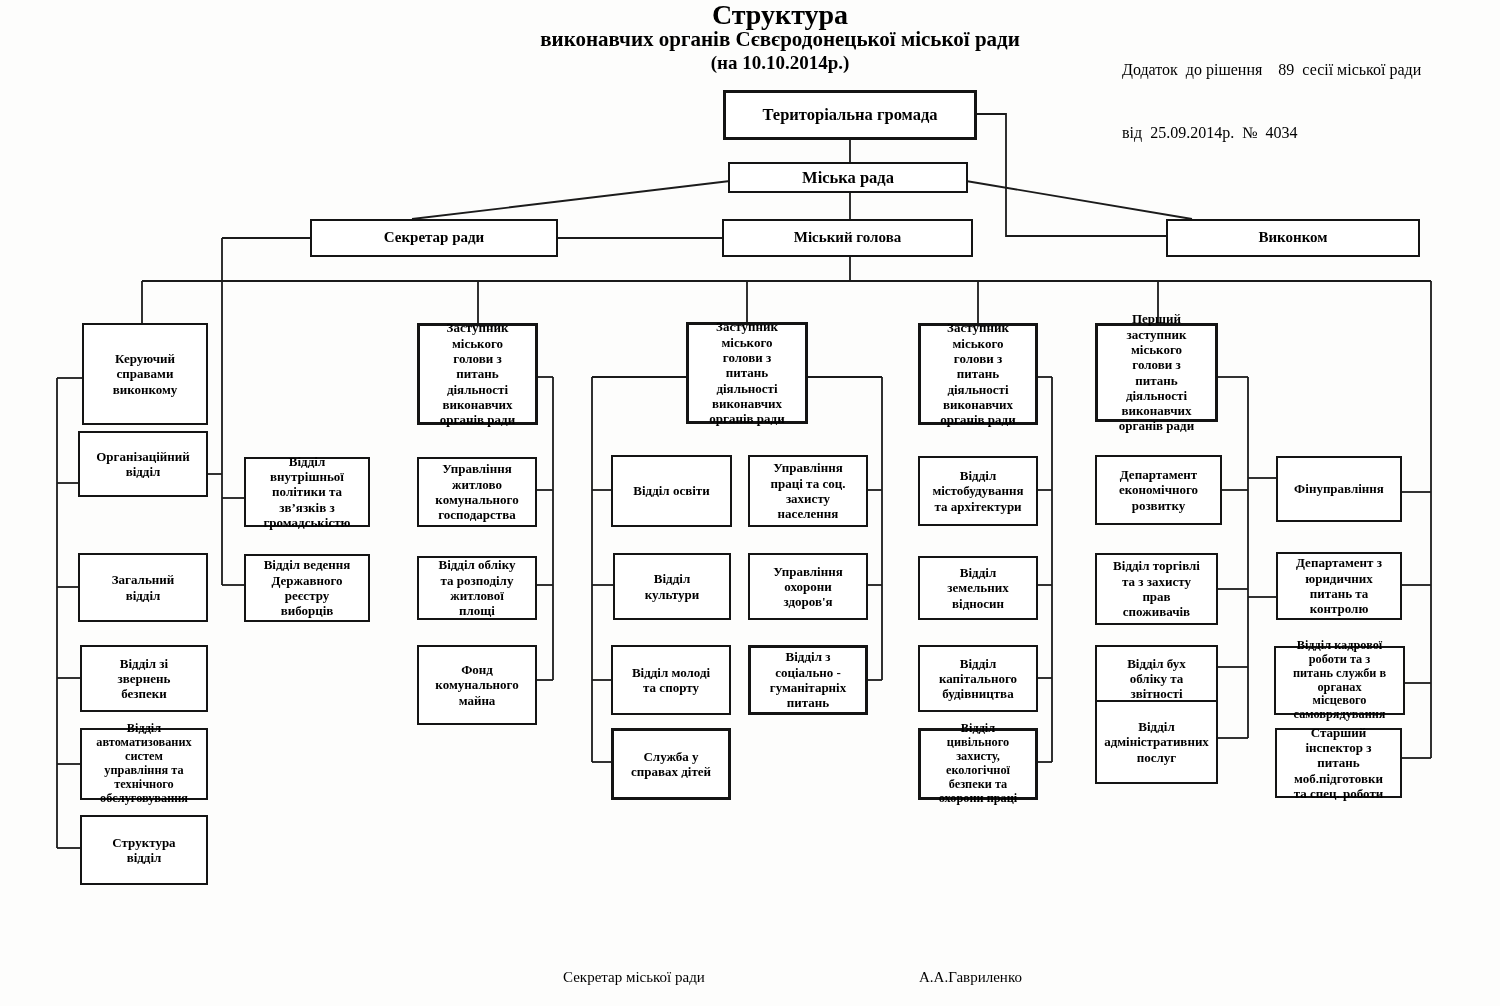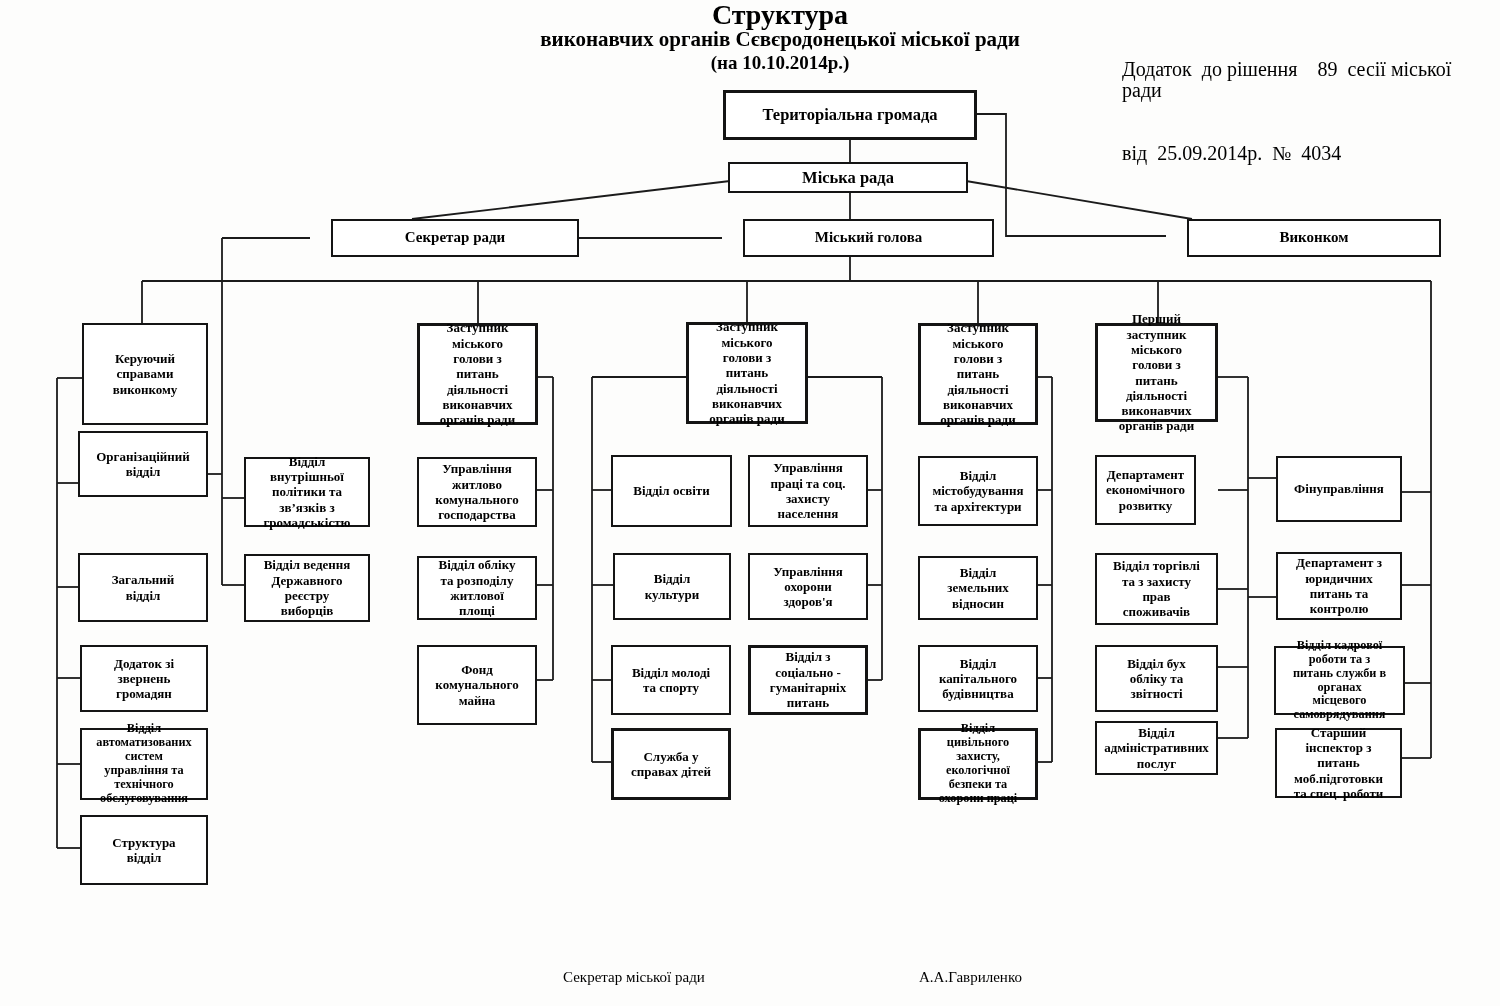--- a/index.html
+++ b/index.html
@@ -2,28 +2,28 @@
 <html><head>
 <meta charset="utf-8">
 <style>
   html,body{margin:0;padding:0;background:#f6f6f4;}
   #canvas{position:relative;width:1500px;height:1006px;background:#fdfdfc;
           font-family:"Liberation Serif","DejaVu Serif",serif;color:#000;overflow:hidden;}
   .title{position:absolute;left:360px;top:3px;width:840px;text-align:center;font-weight:bold;}
   .title .t1{font-size:28px;line-height:24px;}
   .title .t2{font-size:21px;line-height:24px;}
   .title .t3{font-size:19px;line-height:23px;}
-  .note{position:absolute;left:1122px;top:17px;width:372px;font-size:20px;line-height:21px;
+  .note{position:absolute;left:1122px;top:17px;width:372px;font-size:16px;line-height:21px;
         white-space:pre-wrap;}
   #lines{position:absolute;left:0;top:0;}
   .box{position:absolute;border:2px solid #141414;background:#fff;box-sizing:border-box;
        display:flex;align-items:center;justify-content:center;text-align:center;
        font-weight:bold;font-size:13px;line-height:1.18;padding:2px 14px;}
   .box.lg{font-size:16.5px;}
-  .box.md{font-size:15px;margin-left:21px;}
+  .box.md{font-size:15px;}
   .box.sm{font-size:12.3px;line-height:1.13;}
   .box.thick{border-width:3px;}
   .footer{position:absolute;top:969px;font-size:15px;margin-left:35px;}
 </style>
 </head>
 <body>
 
 <div id="canvas">
 
   <div class="title">
@@ -104,21 +104,21 @@
 
   <div class="box lg thick" style="left:723px;top:90px;width:254px;height:50px">Територіальна громада</div>
   <div class="box lg" style="left:728px;top:162px;width:240px;height:31px">Міська рада</div>
   <div class="box md" style="left:310px;top:219px;width:248px;height:38px">Секретар ради</div>
   <div class="box md" style="left:722px;top:219px;width:251px;height:38px">Міський голова</div>
   <div class="box md" style="left:1166px;top:219px;width:254px;height:38px">Виконком</div>
 
   <div class="box" style="left:82px;top:323px;width:126px;height:102px">Керуючий справами виконкому</div>
   <div class="box" style="left:78px;top:431px;width:130px;height:66px">Організаційний відділ</div>
   <div class="box" style="left:78px;top:553px;width:130px;height:69px">Загальний відділ</div>
-  <div class="box" style="left:80px;top:645px;width:128px;height:67px">Додаток зі звернень громадян</div>
+  <div class="box" style="left:80px;top:645px;width:128px;height:67px">Відділ зі звернень безпеки</div>
   <div class="box sm" style="left:80px;top:728px;width:128px;height:72px">Відділ автоматизованих систем управління та технічного обслуговування</div>
   <div class="box" style="left:80px;top:815px;width:128px;height:70px">Структура відділ</div>
 
   <div class="box" style="left:244px;top:457px;width:126px;height:70px">Відділ внутрішньої політики та зв’язків з громадськістю</div>
   <div class="box" style="left:244px;top:554px;width:126px;height:68px">Відділ ведення Державного реєстру виборців</div>
 
   <div class="box thick" style="left:417px;top:323px;width:121px;height:102px">Заступник міського голови з питань діяльності виконавчих органів ради</div>
   <div class="box" style="left:417px;top:457px;width:120px;height:70px">Управління житлово комунального господарства</div>
   <div class="box" style="left:417px;top:556px;width:120px;height:64px">Відділ обліку та розподілу житлової площі</div>
   <div class="box" style="left:417px;top:645px;width:120px;height:80px">Фонд комунального майна</div>
@@ -132,24 +132,24 @@
   <div class="box" style="left:748px;top:553px;width:120px;height:67px">Управління охорони здоров'я</div>
   <div class="box thick" style="left:748px;top:645px;width:120px;height:70px">Відділ з соціально - гуманітарніх питань</div>
 
   <div class="box thick" style="left:918px;top:323px;width:120px;height:102px">Заступник міського голови з питань діяльності виконавчих органів ради</div>
   <div class="box" style="left:918px;top:456px;width:120px;height:70px">Відділ містобудування та архітектури</div>
   <div class="box" style="left:918px;top:556px;width:120px;height:64px">Відділ земельних відносин</div>
   <div class="box" style="left:918px;top:645px;width:120px;height:67px">Відділ капітального будівництва</div>
   <div class="box sm thick" style="left:918px;top:728px;width:120px;height:72px">Відділ цивільного захисту, екологічної безпеки та охорони праці</div>
 
   <div class="box thick" style="left:1095px;top:323px;width:123px;height:99px">Перший заступник міського голови  з питань діяльності виконавчих органів ради</div>
-  <div class="box" style="left:1095px;top:455px;width:101px;height:70px">Департамент економічного розвитку</div>
+  <div class="box" style="left:1095px;top:455px;width:127px;height:70px">Департамент економічного розвитку</div>
   <div class="box" style="left:1095px;top:553px;width:123px;height:72px">Відділ торгівлі та з захисту прав споживачів</div>
   <div class="box" style="left:1095px;top:645px;width:123px;height:67px">Відділ бух обліку та звітності</div>
-  <div class="box" style="left:1095px;top:721px;width:123px;height:54px">Відділ адміністративних послуг</div>
+  <div class="box" style="left:1095px;top:700px;width:123px;height:84px">Відділ адміністративних послуг</div>
 
   <div class="box" style="left:1276px;top:456px;width:126px;height:66px">Фінуправління</div>
   <div class="box" style="left:1276px;top:552px;width:126px;height:68px">Департамент з юридичних питань та контролю</div>
   <div class="box sm" style="left:1274px;top:646px;width:131px;height:69px">Відділ кадрової роботи та з питань служби в органах місцевого самоврядування</div>
   <div class="box" style="left:1275px;top:728px;width:127px;height:70px">Старший інспектор з питань моб.підготовки та спец. роботи</div>
 
   <div class="footer" style="left:528px">Секретар міської ради</div>
   <div class="footer" style="left:884px">А.А.Гавриленко</div>
 
 </div>

